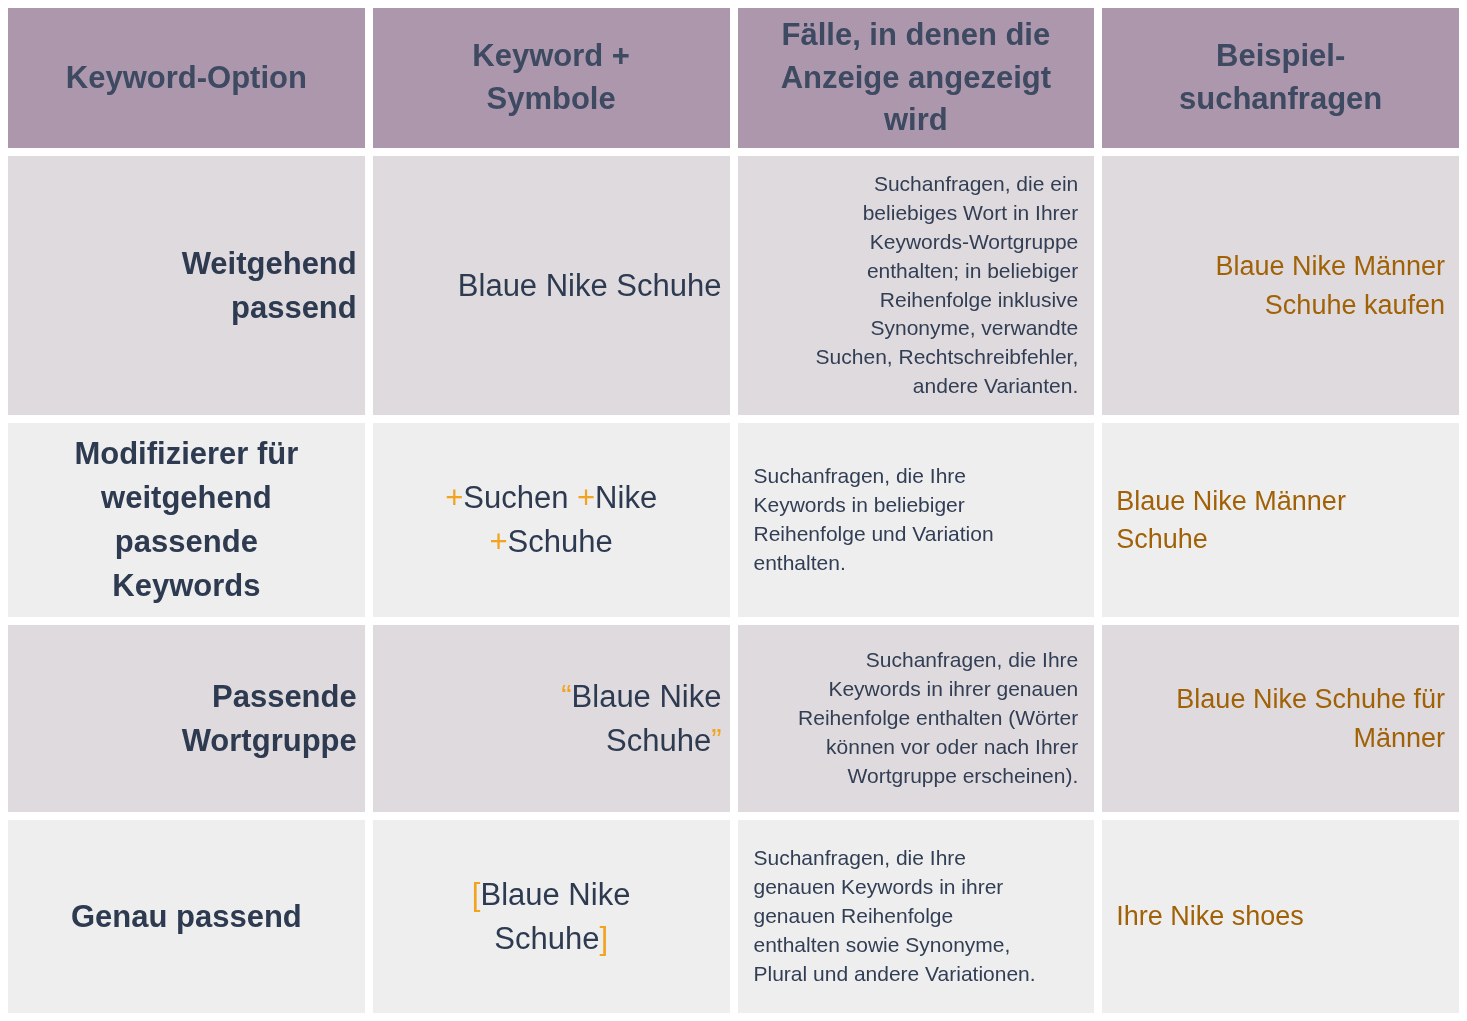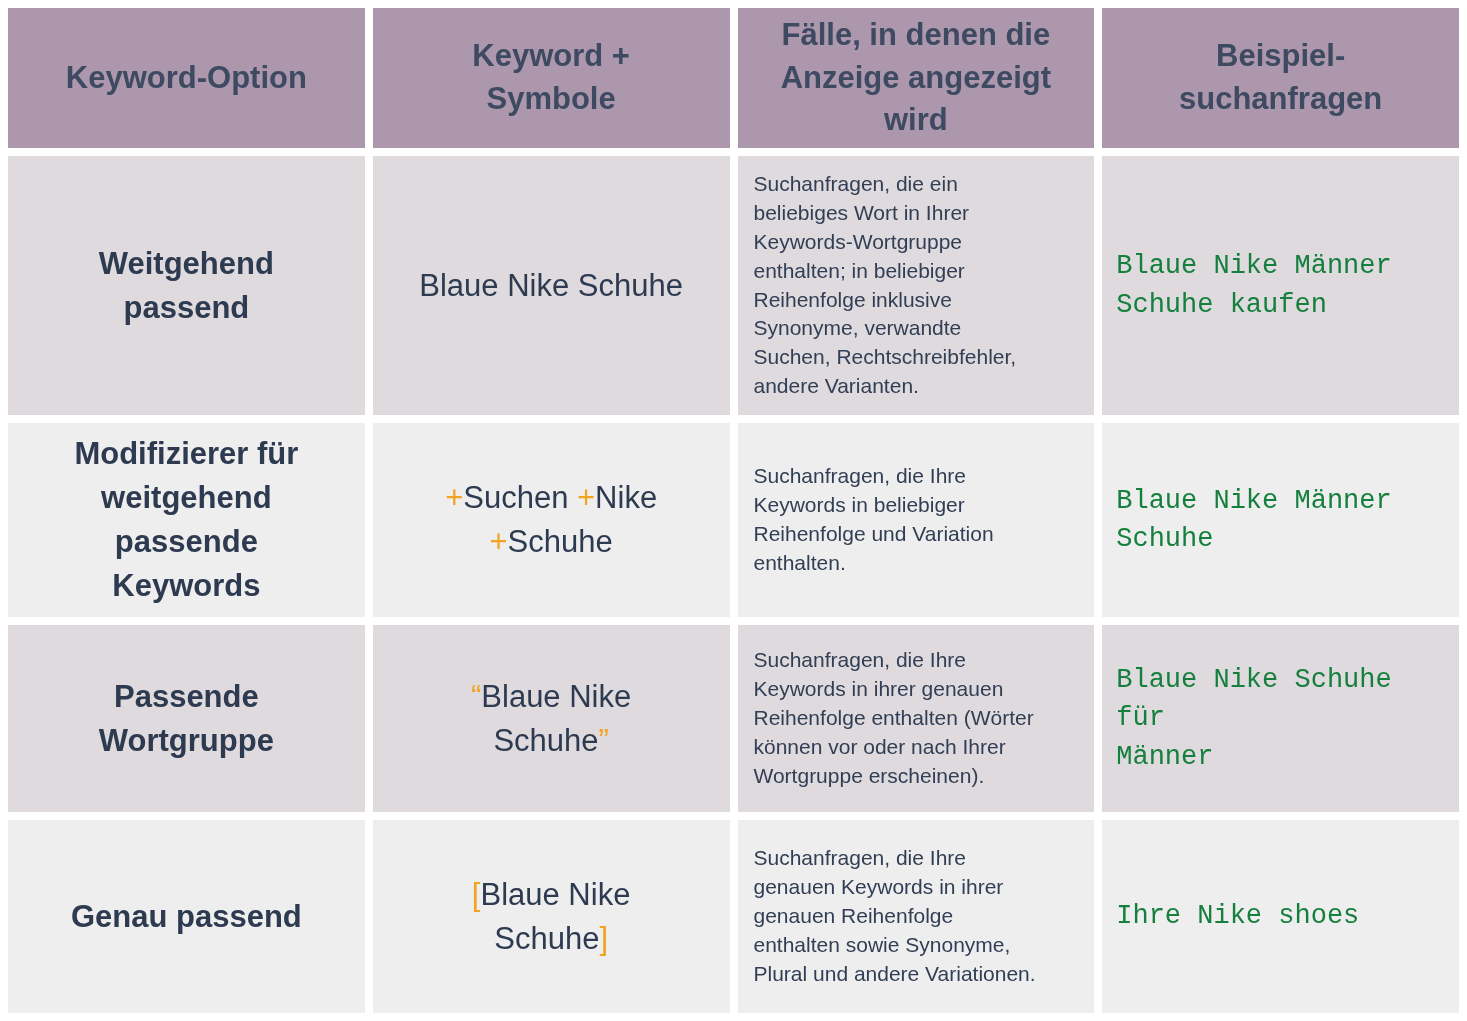--- a/index.html
+++ b/index.html
@@ -28,21 +28,21 @@
   th.header-cell {
     background: #ad97ad;
     color: #3d4a61;
     font-size: 31px;
     font-weight: bold;
     text-align: center;
     white-space: pre-line;
     line-height: 1.38;
     padding: 0 6px;
   }
-  tr.row-odd td  { background: #dedade; }
+  tr.row-odd td  { background: #dedade; text-align: right; }
   tr.row-even td { background: #eeeeef; }
   td.option-cell {
     color: #2d3a50;
     font-size: 31px;
     font-weight: bold;
     text-align: center;
     white-space: pre-line;
     line-height: 1.42;
     padding: 0 8px;
   }
@@ -60,27 +60,26 @@
   }
   td.cases-cell {
     color: #323e54;
     font-size: 21px;
     text-align: left;
     white-space: pre-line;
     line-height: 1.38;
     padding: 0 16px;
   }
   td.example-cell {
-    color: #15803d;
+    color: #a16207;
     font-size: 27px;
     text-align: left;
     white-space: pre-line;
     line-height: 1.42;
     padding: 0 14px;
-    font-family: Liberation Mono, monospace;
   }
 </style>
 </head>
 <body>
 
 <div class="page">
   <table class="match-table">
     <thead>
       <tr>
         <th class="header-cell" style="height:140px; width:25%;">Keyword-Option</th>

